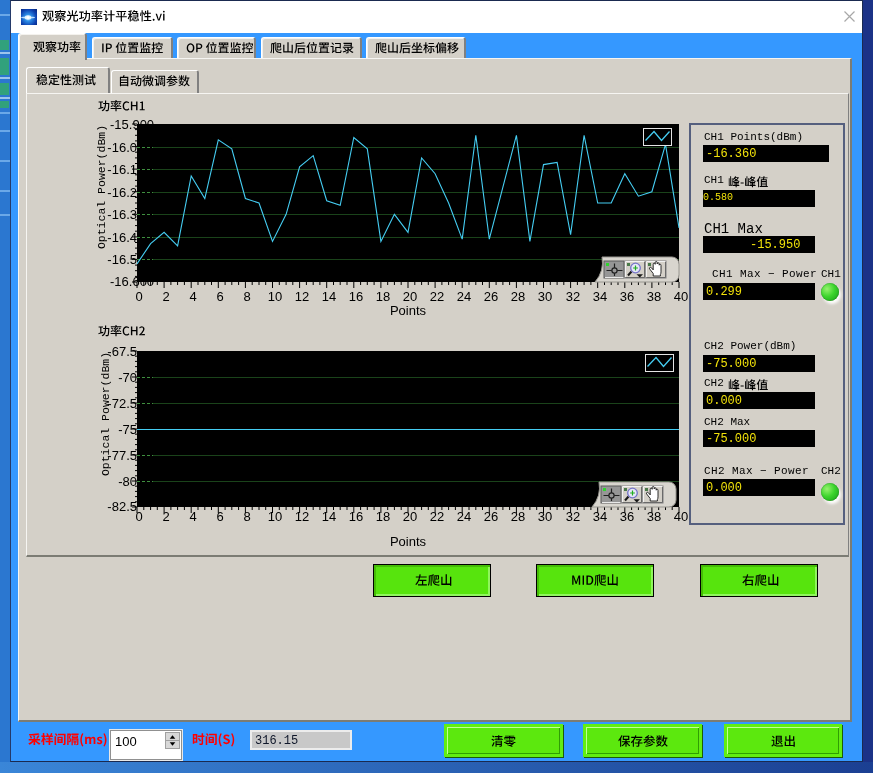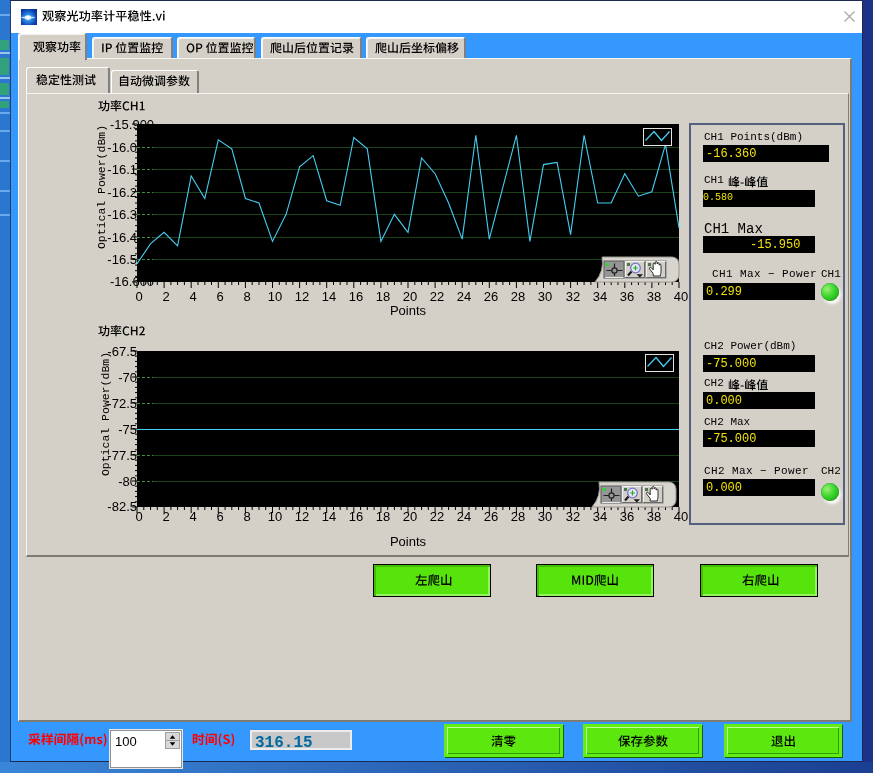--- a/index.html
+++ b/index.html
@@ -280,33 +280,33 @@
     </svg>
   </div>
 <div style="position:absolute;left:700px;top:564px;width:118px;height:33px;z-index:5;background:#57e40d;border:1px solid #000;box-shadow:inset 2px 2px 0 #45bc06, inset -2px -2px 0 #90f55e;">
     <svg style="position:absolute;left:41px;top:9px;overflow:visible;" width="39" height="18">
       <path d="M0.8 2.4H11.8V3.6H0.8ZM4.0 10.0H10.1V11.1H4.0ZM3.3 5.8H10.9V11.8H9.6V7.0H4.5V11.8H3.3ZM5.0 0.2 6.2 0.4Q5.9 1.7 5.5 3.0Q5.1 4.2 4.5 5.4Q3.8 6.6 3.0 7.6Q2.2 8.6 1.1 9.4Q1.0 9.2 0.9 9.1Q0.8 8.9 0.6 8.7Q0.5 8.5 0.3 8.4Q1.3 7.7 2.1 6.8Q2.9 5.9 3.4 4.8Q4.0 3.7 4.4 2.5Q4.8 1.4 5.0 0.2Z M18.3 0.2 19.3 1.1Q18.6 1.3 17.7 1.6Q16.8 1.8 15.9 2.0Q15.0 2.2 14.1 2.4Q14.1 2.2 14.0 2.0Q13.9 1.7 13.8 1.5Q14.6 1.4 15.4 1.2Q16.3 0.9 17.0 0.7Q17.8 0.5 18.3 0.2ZM15.6 1.6H16.7V11.7H15.6ZM18.5 1.0Q18.4 3.0 18.4 4.6Q18.4 6.1 18.7 7.2Q19.0 8.4 19.6 9.1Q20.3 9.8 21.5 10.2Q22.7 10.6 24.7 10.7Q24.6 10.8 24.5 11.0Q24.4 11.2 24.3 11.4Q24.2 11.6 24.1 11.8Q22.5 11.6 21.3 11.3Q20.1 10.9 19.4 10.4Q18.6 9.8 18.2 8.9Q17.8 8.1 17.6 6.9Q17.4 5.7 17.4 4.3Q17.4 2.8 17.5 0.9ZM19.7 1.3H24.0V5.6H19.7V4.7H23.0V2.2H19.7ZM21.3 1.7H22.1V5.2H21.3ZM19.3 1.3H20.4V7.2Q20.4 7.6 20.5 7.7Q20.6 7.8 21.0 7.8Q21.1 7.8 21.4 7.8Q21.6 7.8 21.9 7.8Q22.2 7.8 22.5 7.8Q22.7 7.8 22.9 7.8Q23.1 7.8 23.2 7.7Q23.3 7.6 23.4 7.3Q23.4 7.0 23.4 6.4Q23.6 6.5 23.9 6.6Q24.2 6.8 24.4 6.8Q24.3 7.6 24.2 8.0Q24.0 8.4 23.7 8.6Q23.5 8.8 22.9 8.8Q22.9 8.8 22.7 8.8Q22.4 8.8 22.2 8.8Q21.9 8.8 21.6 8.8Q21.4 8.8 21.2 8.8Q21.0 8.8 20.9 8.8Q20.3 8.8 20.0 8.7Q19.6 8.5 19.5 8.2Q19.3 7.8 19.3 7.2ZM13.8 1.5H14.8V5.8Q14.8 6.5 14.8 7.3Q14.7 8.1 14.6 8.9Q14.5 9.7 14.3 10.4Q14.0 11.2 13.7 11.8Q13.6 11.7 13.4 11.6Q13.3 11.4 13.1 11.3Q12.9 11.2 12.8 11.1Q13.2 10.4 13.4 9.5Q13.6 8.5 13.7 7.6Q13.8 6.7 13.8 5.8Z M30.6 0.3H31.9V10.2H30.6ZM35.0 2.8H36.3V11.8H35.0ZM26.3 2.8H27.5V9.6H35.6V10.9H26.3Z" fill="#000"></path>
     </svg>
   </div>
 <svg style="position:absolute;left:28px;top:733px;overflow:visible;z-index:5;" width="81" height="18">
     <path d="M9.9 2.2 11.5 2.8Q11.2 3.3 10.8 3.9Q10.5 4.4 10.1 5.0Q9.8 5.5 9.5 5.9L8.2 5.3Q8.5 4.9 8.8 4.3Q9.1 3.8 9.4 3.2Q9.7 2.6 9.9 2.2ZM1.6 3.3 2.9 2.8Q3.3 3.3 3.7 3.9Q4.1 4.6 4.2 5.1L2.8 5.7Q2.7 5.2 2.3 4.5Q2.0 3.9 1.6 3.3ZM5.0 2.8 6.4 2.4Q6.6 2.7 6.8 3.1Q7.0 3.5 7.1 3.9Q7.2 4.3 7.3 4.6L5.8 5.1Q5.7 4.6 5.5 4.0Q5.3 3.4 5.0 2.8ZM5.5 5.0H7.2V12.1H5.5ZM0.7 6.1H12.1V7.6H0.7ZM10.4 0.2 11.6 1.6Q10.5 1.8 9.2 1.9Q7.9 2.1 6.6 2.2Q5.3 2.3 3.9 2.4Q2.6 2.4 1.3 2.5Q1.3 2.3 1.2 2.0Q1.2 1.7 1.1 1.5Q1.0 1.2 0.9 1.0Q2.2 1.0 3.5 0.9Q4.8 0.8 6.0 0.7Q7.3 0.6 8.4 0.5Q9.5 0.3 10.4 0.2ZM5.2 6.7 6.6 7.2Q6.1 7.9 5.5 8.6Q5.0 9.3 4.3 9.9Q3.6 10.4 2.9 10.9Q2.2 11.4 1.4 11.8Q1.3 11.6 1.1 11.3Q0.9 11.1 0.7 10.8Q0.5 10.6 0.3 10.4Q1.0 10.1 1.7 9.7Q2.4 9.3 3.1 8.8Q3.7 8.3 4.3 7.8Q4.8 7.2 5.2 6.7ZM7.5 6.7Q7.9 7.2 8.4 7.7Q9.0 8.3 9.7 8.8Q10.3 9.3 11.0 9.7Q11.8 10.1 12.5 10.3Q12.3 10.5 12.1 10.8Q11.9 11.0 11.7 11.3Q11.5 11.5 11.3 11.7Q10.6 11.4 9.9 10.9Q9.2 10.4 8.5 9.8Q7.8 9.2 7.2 8.6Q6.6 7.9 6.2 7.2Z M17.9 2.5H24.9V3.9H17.9ZM18.3 5.2H24.5V6.5H18.3ZM17.6 7.8H25.1V9.2H17.6ZM20.6 3.0H22.2V12.1H20.6ZM18.3 0.6 19.7 0.2Q20.0 0.6 20.3 1.2Q20.6 1.7 20.7 2.2L19.3 2.7Q19.2 2.3 18.9 1.7Q18.6 1.1 18.3 0.6ZM23.0 0.1 24.5 0.6Q24.2 1.3 23.8 2.0Q23.5 2.8 23.2 3.3L21.8 2.9Q22.0 2.5 22.3 2.0Q22.5 1.5 22.7 1.0Q22.8 0.5 23.0 0.1ZM13.4 2.5H17.5V3.9H13.4ZM14.8 0.1H16.3V12.1H14.8ZM15.0 3.6 15.8 3.9Q15.7 4.7 15.5 5.5Q15.3 6.4 15.0 7.2Q14.7 8.0 14.4 8.7Q14.1 9.4 13.8 9.8Q13.8 9.6 13.6 9.3Q13.5 9.1 13.4 8.8Q13.2 8.5 13.1 8.3Q13.4 7.9 13.7 7.3Q14.0 6.8 14.2 6.1Q14.5 5.5 14.7 4.8Q14.8 4.2 15.0 3.6ZM16.2 4.3Q16.3 4.4 16.6 4.8Q16.8 5.1 17.1 5.5Q17.3 5.9 17.6 6.2Q17.8 6.6 17.9 6.7L17.0 7.8Q16.9 7.5 16.7 7.1Q16.5 6.7 16.3 6.3Q16.0 5.9 15.8 5.5Q15.6 5.1 15.5 4.8Z M26.5 3.2H28.1V12.1H26.5ZM26.7 1.0 27.9 0.2Q28.2 0.5 28.5 0.8Q28.8 1.2 29.1 1.5Q29.4 1.9 29.5 2.2L28.2 3.0Q28.1 2.7 27.8 2.3Q27.6 2.0 27.3 1.6Q27.0 1.3 26.7 1.0ZM29.9 0.8H36.9V2.2H29.9ZM36.0 0.8H37.6V10.5Q37.6 11.0 37.5 11.3Q37.4 11.6 37.1 11.8Q36.7 12.0 36.3 12.0Q35.8 12.1 35.2 12.1Q35.2 11.8 35.0 11.4Q34.9 11.0 34.8 10.7Q35.1 10.7 35.4 10.7Q35.7 10.7 35.8 10.7Q35.9 10.7 36.0 10.7Q36.0 10.6 36.0 10.5ZM30.8 7.4V8.6H33.2V7.4ZM30.8 5.0V6.2H33.2V5.0ZM29.4 3.7H34.7V9.9H29.4Z M39.2 0.6H42.1V2.0H40.6V12.1H39.2ZM41.8 0.6H42.0L42.3 0.6L43.3 1.2Q43.0 2.0 42.7 2.9Q42.4 3.8 42.1 4.5Q42.7 5.3 42.9 5.9Q43.1 6.6 43.1 7.2Q43.1 7.8 42.9 8.2Q42.8 8.6 42.5 8.9Q42.3 9.0 42.2 9.1Q42.0 9.1 41.8 9.2Q41.6 9.2 41.4 9.2Q41.2 9.2 40.9 9.2Q40.9 8.9 40.8 8.5Q40.8 8.2 40.6 7.9Q40.8 7.9 40.9 7.9Q41.0 7.9 41.2 7.9Q41.4 7.9 41.5 7.8Q41.6 7.7 41.7 7.5Q41.7 7.3 41.7 7.0Q41.7 6.6 41.6 6.0Q41.4 5.4 40.8 4.7Q41.0 4.2 41.1 3.7Q41.3 3.2 41.4 2.7Q41.5 2.2 41.6 1.8Q41.7 1.4 41.8 1.1ZM46.3 9.0H47.6V11.9H46.3ZM45.2 3.4V4.1H48.6V3.4ZM43.9 2.4H50.0V5.2H43.9ZM43.4 0.6H50.6V1.9H43.4ZM45.1 8.6H48.8V9.6H45.1ZM43.5 5.6H49.6V6.8H44.8V12.2H43.5ZM49.1 5.6H50.4V10.8Q50.4 11.2 50.3 11.5Q50.3 11.8 50.0 11.9Q49.7 12.1 49.4 12.1Q49.0 12.2 48.5 12.2Q48.5 11.9 48.4 11.5Q48.3 11.2 48.1 10.9Q48.4 10.9 48.6 10.9Q48.9 10.9 48.9 10.9Q49.1 10.9 49.1 10.8ZM45.2 7.2 46.1 6.9Q46.3 7.2 46.6 7.6Q46.8 8.0 46.9 8.3L46.0 8.7Q45.9 8.4 45.6 8.0Q45.4 7.6 45.2 7.2ZM47.8 6.9 48.9 7.3Q48.6 7.8 48.3 8.3Q48.0 8.8 47.7 9.2L46.9 8.9Q47.1 8.6 47.3 8.2Q47.4 7.9 47.6 7.5Q47.7 7.2 47.8 6.9Z M54.2 13.6Q53.3 12.1 52.8 10.5Q52.3 8.9 52.3 7.0Q52.3 5.1 52.8 3.4Q53.3 1.8 54.2 0.3L55.4 0.8Q54.6 2.2 54.2 3.8Q53.8 5.4 53.8 7.0Q53.8 8.6 54.2 10.1Q54.6 11.7 55.4 13.1Z M57.1 11.0V3.8H58.6L58.7 4.8H58.8Q59.2 4.3 59.7 4.0Q60.3 3.7 61.0 3.7Q61.7 3.7 62.2 4.0Q62.7 4.3 62.9 4.9Q63.4 4.4 64.0 4.0Q64.5 3.7 65.2 3.7Q66.4 3.7 66.9 4.4Q67.4 5.2 67.4 6.5V11.0H65.6V6.8Q65.6 5.9 65.3 5.6Q65.1 5.3 64.6 5.3Q64.3 5.3 63.9 5.5Q63.6 5.7 63.2 6.1V11.0H61.3V6.8Q61.3 5.9 61.1 5.6Q60.8 5.3 60.3 5.3Q60.0 5.3 59.7 5.5Q59.3 5.7 58.9 6.1V11.0Z M71.4 11.2Q70.7 11.2 70.0 10.9Q69.2 10.6 68.7 10.2L69.6 9.0Q70.0 9.4 70.5 9.6Q71.0 9.8 71.5 9.8Q72.0 9.8 72.3 9.6Q72.5 9.4 72.5 9.0Q72.5 8.8 72.3 8.6Q72.1 8.4 71.8 8.2Q71.4 8.1 71.0 7.9Q70.6 7.8 70.1 7.5Q69.7 7.3 69.4 6.8Q69.1 6.4 69.1 5.8Q69.1 5.2 69.4 4.7Q69.8 4.2 70.4 3.9Q71.0 3.7 71.8 3.7Q72.6 3.7 73.2 3.9Q73.8 4.2 74.2 4.5L73.4 5.7Q73.0 5.4 72.6 5.2Q72.2 5.1 71.8 5.1Q71.3 5.1 71.1 5.3Q70.9 5.5 70.9 5.8Q70.9 6.0 71.1 6.2Q71.3 6.4 71.6 6.5Q71.9 6.6 72.3 6.8Q72.7 6.9 73.0 7.1Q73.4 7.2 73.7 7.5Q73.9 7.7 74.1 8.1Q74.3 8.4 74.3 8.9Q74.3 9.5 74.0 10.1Q73.6 10.6 73.0 10.9Q72.4 11.2 71.4 11.2Z M76.5 13.6 75.4 13.1Q76.2 11.7 76.6 10.1Q76.9 8.6 76.9 7.0Q76.9 5.4 76.6 3.8Q76.2 2.2 75.4 0.8L76.5 0.3Q77.5 1.8 78.0 3.4Q78.5 5.1 78.5 7.0Q78.5 8.9 78.0 10.5Q77.5 12.1 76.5 13.6Z" fill="#ff0000"></path>
   </svg>
-<div style="position:absolute;left:110px;top:730px;width:72px;height:38px;z-index:5;background:#fff;border:1px solid #909090;box-shadow:0 0 0 1px #e8e8e8;">
+<div style="position:absolute;left:110px;top:730px;width:72px;height:30px;z-index:5;background:#fff;border:1px solid #909090;box-shadow:0 0 0 1px #e8e8e8;">
     <div style="position:absolute;left:4px;top:3px;font-family:'Liberation Sans',sans-serif;font-size:13px;">100</div>
     <div style="position:absolute;right:1px;top:1px;width:15px;height:17px;background:#d8d8d8;border:1px solid #a0a0a0;"><svg width="13" height="15">
         <path d="M6.5 2.2 l2.8 3.6 h-5.6 z" fill="#000"></path>
         <path d="M6.5 12.8 l-2.8 -3.6 h5.6 z" fill="#000"></path>
         <line x1="0" y1="7.5" x2="13" y2="7.5" stroke="#a0a0a0"></line>
       </svg></div>
   </div>
 <svg style="position:absolute;left:192px;top:733px;overflow:visible;z-index:5;" width="45" height="18">
     <path d="M1.6 1.1H5.3V9.8H1.6V8.4H3.8V2.5H1.6ZM1.7 4.7H4.2V6.1H1.7ZM0.8 1.1H2.3V10.8H0.8ZM5.7 2.5H12.4V4.0H5.7ZM9.6 0.2H11.1V10.1Q11.1 10.8 11.0 11.2Q10.8 11.5 10.3 11.7Q9.9 11.9 9.2 11.9Q8.6 12.0 7.6 12.0Q7.5 11.6 7.4 11.2Q7.2 10.7 7.1 10.4Q7.5 10.4 7.9 10.4Q8.4 10.4 8.7 10.4Q9.0 10.4 9.2 10.4Q9.4 10.4 9.5 10.4Q9.6 10.3 9.6 10.1ZM5.9 5.5 7.1 4.9Q7.5 5.3 7.8 5.8Q8.2 6.3 8.5 6.8Q8.9 7.3 9.1 7.7L7.7 8.5Q7.5 8.1 7.2 7.6Q6.9 7.1 6.5 6.5Q6.2 6.0 5.9 5.5Z M13.7 3.2H15.3V12.1H13.7ZM13.9 1.0 15.1 0.2Q15.4 0.5 15.7 0.8Q16.0 1.2 16.3 1.5Q16.6 1.9 16.7 2.2L15.4 3.0Q15.3 2.7 15.0 2.3Q14.8 2.0 14.5 1.6Q14.2 1.3 13.9 1.0ZM17.1 0.8H24.1V2.2H17.1ZM23.2 0.8H24.8V10.5Q24.8 11.0 24.7 11.3Q24.6 11.6 24.3 11.8Q23.9 12.0 23.5 12.0Q23.0 12.1 22.4 12.1Q22.4 11.8 22.2 11.4Q22.1 11.0 22.0 10.7Q22.3 10.7 22.6 10.7Q22.9 10.7 23.0 10.7Q23.1 10.7 23.2 10.7Q23.2 10.6 23.2 10.5ZM18.0 7.4V8.6H20.4V7.4ZM18.0 5.0V6.2H20.4V5.0ZM16.6 3.7H21.9V9.9H16.6Z M28.6 13.6Q27.7 12.1 27.2 10.5Q26.7 8.9 26.7 7.0Q26.7 5.1 27.2 3.4Q27.7 1.8 28.6 0.3L29.8 0.8Q29.0 2.2 28.6 3.8Q28.2 5.4 28.2 7.0Q28.2 8.6 28.6 10.1Q29.0 11.7 29.8 13.1Z M34.4 11.2Q33.5 11.2 32.6 10.8Q31.7 10.5 31.0 9.8L32.1 8.5Q32.6 9.0 33.2 9.3Q33.9 9.5 34.5 9.5Q35.2 9.5 35.6 9.3Q36.0 9.0 36.0 8.5Q36.0 8.1 35.8 7.9Q35.6 7.7 35.3 7.5Q35.0 7.4 34.6 7.2L33.3 6.6Q32.8 6.4 32.4 6.1Q31.9 5.8 31.6 5.3Q31.4 4.8 31.4 4.1Q31.4 3.3 31.8 2.7Q32.2 2.1 32.9 1.7Q33.7 1.4 34.6 1.4Q35.5 1.4 36.3 1.7Q37.0 2.0 37.6 2.6L36.7 3.8Q36.2 3.4 35.7 3.2Q35.2 3.0 34.6 3.0Q34.0 3.0 33.7 3.2Q33.3 3.5 33.3 4.0Q33.3 4.3 33.5 4.5Q33.7 4.8 34.0 4.9Q34.4 5.1 34.8 5.2L36.0 5.7Q36.6 6.0 37.0 6.3Q37.4 6.7 37.7 7.1Q37.9 7.6 37.9 8.3Q37.9 9.1 37.5 9.7Q37.1 10.4 36.3 10.8Q35.5 11.2 34.4 11.2Z M40.3 13.6 39.1 13.1Q39.9 11.7 40.3 10.1Q40.7 8.6 40.7 7.0Q40.7 5.4 40.3 3.8Q39.9 2.2 39.1 0.8L40.3 0.3Q41.2 1.8 41.7 3.4Q42.2 5.1 42.2 7.0Q42.2 8.9 41.7 10.5Q41.2 12.1 40.3 13.6Z" fill="#ff0000"></path>
   </svg>
 <div style="position:absolute;left:250px;top:730px;width:102px;height:20px;z-index:5;background:#c8c8c8;border:2px solid #ececec;">
-    <div style="position:absolute;left:3px;top:2px;font-family:'Liberation Mono',monospace;font-weight:bold;font-size:16px;color:#0369a1;">316.15</div>
+    <div style="position:absolute;left:3px;top:2px;font-family:'Liberation Mono',monospace;font-weight:normal;font-size:12px;color:#0f172a;">316.15</div>
   </div>
 <div style="position:absolute;left:444px;top:724px;width:119px;height:33px;z-index:5;background:#5ce80e;border:3px solid #62ee12;box-shadow:1px 1px 0 #1d5c08, inset 1px 1px 0 #c0ff96, inset -1px -1px 0 #2f9e04;">
     <svg style="position:absolute;left:44px;top:8px;overflow:visible;" width="27" height="18">
       <path d="M5.3 7.4H10.0V8.2H5.3ZM4.0 1.1H11.4V2.0H4.0ZM4.3 2.7H11.1V3.5H4.3ZM3.5 4.2H11.9V5.1H3.5ZM5.3 9.0H10.0V9.9H5.3ZM4.5 5.7H10.0V6.6H5.6V11.8H4.5ZM9.8 5.7H10.9V10.6Q10.9 11.0 10.8 11.2Q10.7 11.5 10.4 11.6Q10.1 11.7 9.6 11.7Q9.2 11.8 8.5 11.8Q8.5 11.6 8.4 11.3Q8.3 11.0 8.2 10.8Q8.6 10.8 9.0 10.8Q9.4 10.8 9.5 10.8Q9.7 10.8 9.7 10.7Q9.8 10.7 9.8 10.6ZM7.1 0.2H8.3V4.5H7.1ZM1.0 1.2 1.7 0.4Q2.0 0.6 2.4 0.8Q2.8 1.0 3.1 1.3Q3.5 1.5 3.7 1.7L3.0 2.6Q2.8 2.4 2.4 2.2Q2.1 1.9 1.7 1.7Q1.3 1.4 1.0 1.2ZM0.4 4.5 1.1 3.7Q1.4 3.9 1.8 4.1Q2.2 4.3 2.6 4.6Q3.0 4.8 3.2 5.0L2.5 5.9Q2.3 5.7 1.9 5.5Q1.6 5.2 1.1 5.0Q0.7 4.7 0.4 4.5ZM0.8 10.9Q1.1 10.4 1.4 9.7Q1.7 9.1 2.1 8.3Q2.4 7.6 2.7 6.9L3.6 7.6Q3.4 8.2 3.1 8.9Q2.8 9.6 2.5 10.3Q2.2 11.0 1.9 11.6Z M14.1 0.7H23.3V1.5H14.1ZM14.9 3.4H17.6V4.1H14.9ZM14.7 4.7H17.6V5.4H14.7ZM19.8 4.7H22.8V5.4H19.8ZM19.8 3.4H22.5V4.1H19.8ZM18.1 1.0H19.3V4.8H18.1ZM13.4 2.1H24.2V4.4H23.1V2.9H14.4V4.4H13.4ZM22.0 8.0H22.2L22.4 8.0L23.1 8.5Q22.6 9.0 21.9 9.5Q21.2 9.9 20.5 10.3Q19.7 10.7 19.1 11.0Q19.0 10.8 18.8 10.6Q18.6 10.4 18.4 10.2Q18.9 10.1 19.4 9.8Q19.9 9.6 20.4 9.3Q20.9 9.0 21.3 8.8Q21.8 8.5 22.0 8.2ZM15.9 10.1 16.4 9.4Q17.0 9.5 17.7 9.7Q18.5 9.9 19.2 10.2Q19.9 10.4 20.5 10.6Q21.2 10.9 21.6 11.1L21.1 11.9Q20.7 11.7 20.1 11.5Q19.5 11.2 18.7 11.0Q18.0 10.7 17.3 10.5Q16.6 10.3 15.9 10.1ZM14.6 8.0H22.3V8.9H14.6ZM17.8 7.1 18.5 6.6Q18.8 6.8 19.1 7.1Q19.4 7.4 19.6 7.7L18.9 8.2Q18.7 8.0 18.4 7.7Q18.1 7.4 17.8 7.1ZM19.2 5.6Q19.7 5.9 20.3 6.1Q21.0 6.3 21.8 6.5Q22.5 6.7 23.3 6.9Q24.0 7.0 24.7 7.1Q24.6 7.2 24.4 7.4Q24.3 7.6 24.2 7.8Q24.1 7.9 24.0 8.1Q23.3 7.9 22.6 7.7Q21.8 7.5 21.1 7.3Q20.3 7.0 19.6 6.7Q18.9 6.5 18.4 6.2ZM18.9 5.0 19.8 5.5Q19.0 6.1 17.9 6.6Q16.9 7.1 15.7 7.5Q14.6 7.9 13.5 8.1Q13.4 7.9 13.2 7.7Q13.0 7.4 12.8 7.2Q13.6 7.1 14.5 6.8Q15.3 6.6 16.1 6.3Q17.0 6.0 17.7 5.7Q18.4 5.4 18.9 5.0Z" fill="#000"></path>
     </svg>
   </div>
 <div style="position:absolute;left:583px;top:724px;width:119px;height:33px;z-index:5;background:#5ce80e;border:3px solid #62ee12;box-shadow:1px 1px 0 #1d5c08, inset 1px 1px 0 #c0ff96, inset -1px -1px 0 #2f9e04;">
     <svg style="position:absolute;left:32px;top:8px;overflow:visible;" width="52" height="18">
       <path d="M7.4 4.5H8.6V11.8H7.4ZM3.9 6.3H12.0V7.3H3.9ZM8.9 6.7Q9.2 7.4 9.8 8.1Q10.3 8.8 11.0 9.4Q11.7 10.0 12.3 10.4Q12.2 10.5 12.0 10.6Q11.9 10.8 11.7 11.0Q11.6 11.2 11.5 11.3Q10.8 10.9 10.2 10.2Q9.5 9.5 8.9 8.7Q8.4 7.9 8.0 7.1ZM7.2 6.6 8.1 7.0Q7.7 7.8 7.1 8.7Q6.5 9.5 5.8 10.2Q5.1 10.8 4.3 11.3Q4.2 11.1 4.1 11.0Q3.9 10.8 3.8 10.6Q3.6 10.5 3.5 10.3Q4.2 10.0 4.9 9.4Q5.6 8.8 6.2 8.1Q6.8 7.4 7.2 6.6ZM5.9 1.8V3.8H10.1V1.8ZM4.8 0.8H11.3V4.9H4.8ZM3.3 0.2 4.4 0.6Q4.0 1.6 3.5 2.7Q2.9 3.7 2.2 4.6Q1.6 5.6 0.9 6.3Q0.9 6.1 0.7 5.9Q0.6 5.7 0.5 5.4Q0.4 5.2 0.3 5.1Q0.9 4.5 1.4 3.7Q2.0 2.9 2.5 2.0Q3.0 1.2 3.3 0.2ZM2.1 3.6 3.2 2.4 3.2 2.4V11.8H2.1Z M16.8 7.4H24.5V8.5H16.8ZM17.8 4.2H22.8V5.3H17.8ZM20.1 6.4H21.3V10.5Q21.3 11.0 21.2 11.2Q21.1 11.5 20.7 11.6Q20.4 11.8 19.8 11.8Q19.3 11.8 18.5 11.8Q18.5 11.5 18.4 11.2Q18.3 10.9 18.1 10.7Q18.5 10.7 18.9 10.7Q19.2 10.7 19.5 10.7Q19.7 10.7 19.8 10.7Q20.0 10.7 20.1 10.6Q20.1 10.6 20.1 10.5ZM22.5 4.2H22.8L23.0 4.1L23.8 4.7Q23.4 5.1 22.9 5.6Q22.4 6.0 21.8 6.4Q21.3 6.8 20.7 7.1Q20.6 6.9 20.4 6.7Q20.2 6.5 20.1 6.4Q20.5 6.2 21.0 5.8Q21.5 5.5 21.8 5.1Q22.2 4.7 22.5 4.4ZM13.2 1.8H24.3V3.0H13.2ZM17.2 0.2 18.4 0.5Q18.0 2.0 17.3 3.4Q16.6 4.8 15.7 6.1Q14.7 7.3 13.4 8.2Q13.3 8.0 13.2 7.8Q13.1 7.6 13.0 7.4Q12.9 7.2 12.8 7.1Q13.7 6.5 14.4 5.7Q15.1 4.9 15.6 4.0Q16.2 3.1 16.6 2.1Q17.0 1.2 17.2 0.2ZM14.8 5.4H15.9V11.8H14.8Z M32.1 1.1 33.1 0.5Q33.6 0.9 34.2 1.3Q34.8 1.8 35.4 2.2Q35.9 2.7 36.3 3.1L35.3 3.8Q35.0 3.4 34.4 2.9Q33.9 2.4 33.3 2.0Q32.7 1.5 32.1 1.1ZM25.6 4.2H36.9V5.3H25.6ZM31.8 5.8 32.7 6.3Q32.2 6.6 31.6 6.9Q30.9 7.3 30.2 7.5Q29.5 7.7 28.9 7.9Q28.7 7.7 28.5 7.5Q28.3 7.2 28.1 7.1Q28.7 6.9 29.4 6.7Q30.1 6.5 30.7 6.3Q31.4 6.0 31.8 5.8ZM32.8 7.2 33.8 7.7Q33.2 8.2 32.3 8.6Q31.4 9.0 30.5 9.3Q29.5 9.6 28.6 9.8Q28.5 9.6 28.3 9.3Q28.1 9.0 27.9 8.9Q28.8 8.7 29.7 8.5Q30.7 8.2 31.5 7.9Q32.3 7.6 32.8 7.2ZM34.3 8.5 35.4 9.0Q34.6 9.8 33.4 10.4Q32.2 10.9 30.7 11.3Q29.3 11.6 27.7 11.8Q27.6 11.6 27.4 11.3Q27.3 11.0 27.1 10.8Q28.6 10.7 30.0 10.4Q31.4 10.1 32.5 9.6Q33.6 9.2 34.3 8.5ZM30.0 2.8 31.2 3.1Q30.5 5.0 29.2 6.3Q27.9 7.7 26.3 8.5Q26.2 8.3 26.0 8.2Q25.9 8.0 25.7 7.8Q25.5 7.6 25.4 7.5Q27.0 6.8 28.2 5.6Q29.4 4.4 30.0 2.8ZM33.3 4.5Q33.7 5.1 34.3 5.7Q34.9 6.2 35.6 6.7Q36.4 7.2 37.1 7.5Q37.0 7.6 36.9 7.8Q36.7 7.9 36.6 8.1Q36.4 8.3 36.3 8.4Q35.6 8.1 34.8 7.5Q34.0 7.0 33.4 6.3Q32.7 5.6 32.3 4.9ZM27.2 3.5Q27.2 3.3 27.1 3.1Q27.0 2.9 27.0 2.7Q26.9 2.5 26.8 2.4Q27.1 2.3 27.3 2.2Q27.5 2.1 27.8 2.0Q28.0 1.9 28.4 1.6Q28.8 1.3 29.3 0.9Q29.9 0.5 30.3 0.1L31.4 0.7Q30.6 1.4 29.7 1.9Q28.8 2.5 27.9 2.9V2.9Q27.9 2.9 27.8 3.0Q27.7 3.0 27.6 3.1Q27.4 3.2 27.3 3.3Q27.2 3.4 27.2 3.5ZM27.2 3.5 27.2 2.6 27.9 2.3 34.8 2.1Q34.8 2.3 34.9 2.5Q34.9 2.8 35.0 3.0Q33.0 3.1 31.7 3.1Q30.4 3.2 29.5 3.2Q28.7 3.3 28.3 3.3Q27.8 3.3 27.6 3.4Q27.3 3.4 27.2 3.5Z M38.3 6.6H43.1V7.6H38.3ZM38.1 2.5H44.2V3.4H38.1ZM42.9 0.4 43.9 0.8Q43.6 1.2 43.3 1.7Q43.1 2.1 42.8 2.4L42.0 2.0Q42.2 1.8 42.4 1.5Q42.5 1.2 42.7 0.9Q42.8 0.6 42.9 0.4ZM40.6 0.2H41.7V5.7H40.6ZM38.5 0.8 39.3 0.5Q39.6 0.8 39.8 1.3Q40.0 1.7 40.1 2.1L39.2 2.4Q39.2 2.1 38.9 1.7Q38.7 1.2 38.5 0.8ZM40.6 2.9 41.4 3.3Q41.1 3.8 40.6 4.4Q40.1 4.9 39.6 5.3Q39.1 5.8 38.5 6.1Q38.4 5.9 38.2 5.6Q38.1 5.3 37.9 5.2Q38.4 4.9 38.9 4.6Q39.4 4.2 39.9 3.8Q40.3 3.3 40.6 2.9ZM41.5 3.2Q41.7 3.2 42.0 3.4Q42.3 3.6 42.7 3.8Q43.1 4.1 43.4 4.3Q43.7 4.4 43.8 4.5L43.2 5.4Q43.0 5.2 42.7 5.0Q42.4 4.7 42.1 4.5Q41.8 4.2 41.5 4.0Q41.2 3.8 40.9 3.6ZM45.1 2.6H49.4V3.7H45.1ZM45.3 0.3 46.4 0.4Q46.2 1.7 45.9 2.8Q45.6 3.9 45.2 4.9Q44.8 5.9 44.3 6.7Q44.2 6.6 44.1 6.4Q43.9 6.3 43.7 6.1Q43.6 6.0 43.4 5.9Q43.9 5.3 44.3 4.4Q44.6 3.5 44.9 2.4Q45.1 1.4 45.3 0.3ZM47.5 3.2 48.6 3.3Q48.4 5.4 47.8 7.1Q47.2 8.7 46.3 9.9Q45.3 11.0 43.8 11.8Q43.7 11.7 43.6 11.5Q43.5 11.4 43.4 11.2Q43.2 11.0 43.1 10.9Q44.6 10.2 45.4 9.2Q46.3 8.1 46.8 6.6Q47.3 5.2 47.5 3.2ZM45.7 3.5Q46.0 5.1 46.5 6.6Q47.0 8.0 47.8 9.1Q48.6 10.2 49.7 10.8Q49.5 10.9 49.3 11.2Q49.1 11.5 48.9 11.7Q47.7 11.0 46.9 9.8Q46.1 8.6 45.6 7.0Q45.1 5.5 44.7 3.7ZM38.7 8.9 39.4 8.2Q40.1 8.4 40.8 8.8Q41.5 9.1 42.2 9.5Q42.8 9.9 43.3 10.2L42.6 10.9Q42.1 10.6 41.5 10.2Q40.8 9.8 40.1 9.5Q39.4 9.1 38.7 8.9ZM42.7 6.6H42.9L43.1 6.6L43.8 6.9Q43.4 8.2 42.6 9.2Q41.8 10.2 40.8 10.8Q39.7 11.4 38.5 11.7Q38.4 11.5 38.2 11.3Q38.1 11.0 37.9 10.8Q39.1 10.6 40.0 10.1Q41.0 9.5 41.7 8.7Q42.4 7.9 42.7 6.8ZM38.7 8.9Q39.0 8.5 39.3 8.0Q39.6 7.5 39.8 6.9Q40.1 6.4 40.3 5.9L41.3 6.1Q41.1 6.6 40.9 7.1Q40.6 7.7 40.3 8.2Q40.0 8.7 39.8 9.1Z" fill="#000"></path>
     </svg>

